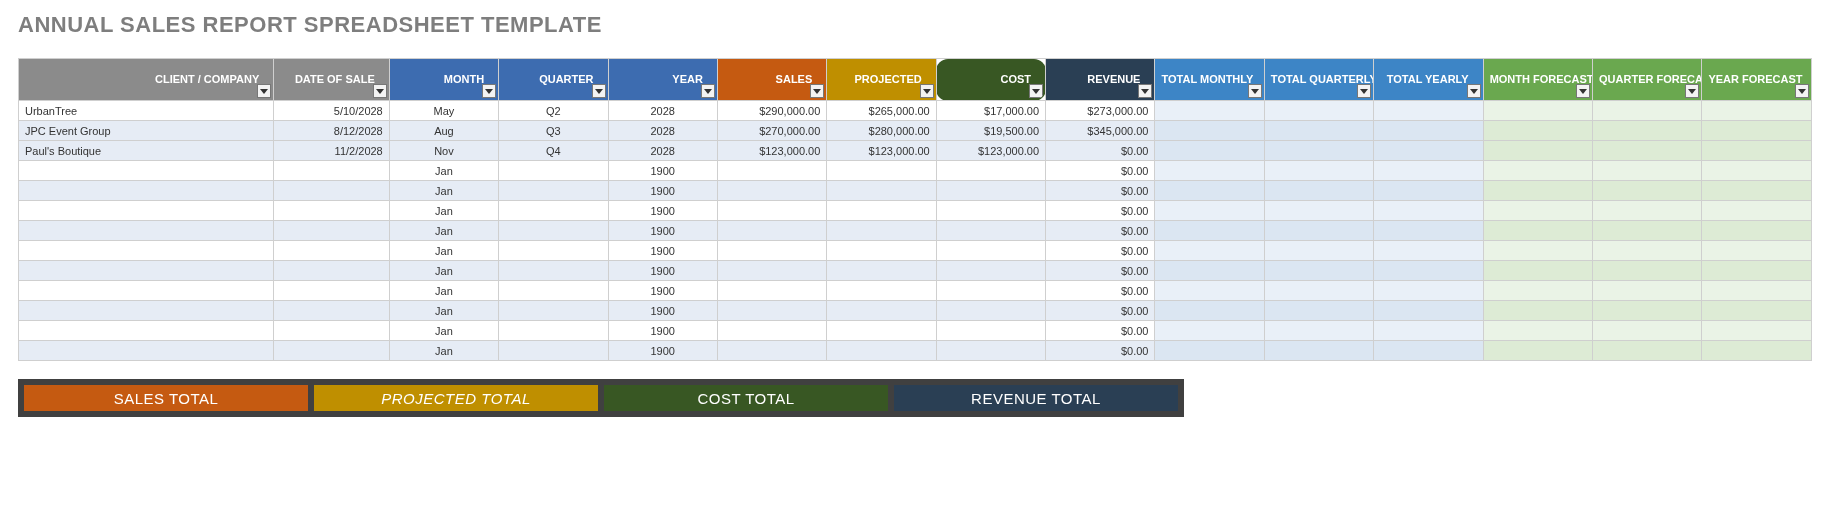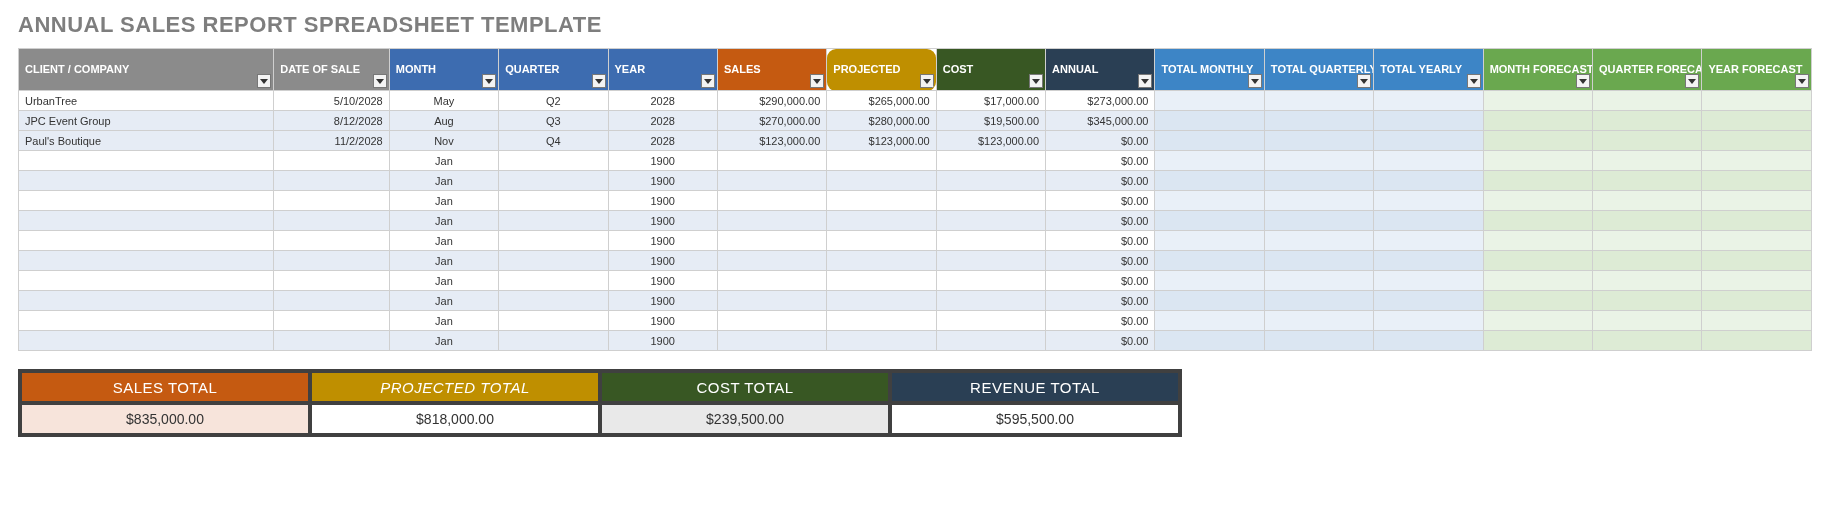--- a/index.html
+++ b/index.html
@@ -8,52 +8,52 @@
     background: #ffffff;
     padding: 12px 18px;
     font-size: 12px;
     color: #333;
   }
   .title {
     font-size: 22px;
     font-weight: bold;
     color: #7e7e7e;
     letter-spacing: 0.5px;
-    margin-bottom: 10px;
+    margin-bottom: 20px;
   }
   table.main {
     border-collapse: collapse;
     width: 100%;
     table-layout: fixed;
   }
   table.main th, table.main td {
     border: 1px solid #cfcfcf;
     padding: 3px 6px;
     font-size: 11px;
     height: 20px;
     position: relative;
     overflow: hidden;
     white-space: nowrap;
   }
   table.main th {
     color: #fff;
     font-weight: bold;
-    text-align: left;
+    text-align: right;
     height: 42px;
     vertical-align: middle;
     font-size: 11px;
     line-height: 1.1;
-    padding: 4px 22px 4px 6px;
+    padding: 4px 14px 4px 6px;
   }
   
   .hdr-grey    { background: #8b8b8b; }
   .hdr-blue    { background: #3d6cb0; }
   .hdr-orange  { background: #c55a11; }
-  .hdr-gold    { background: #bf8f00; border-radius: 9px; }
-  .hdr-dgreen  { background: #385723; }
+  .hdr-gold    { background: #bf8f00; }
+  .hdr-dgreen  { background: #385723; border-radius: 12px; }
   .hdr-navy    { background: #2a3f54; }
   .hdr-lblue   { background: #3d85c6; }
   .hdr-green   { background: #6aa84f; }
   
   .filter-btn {
     position: absolute;
     right: 2px;
     bottom: 2px;
     width: 14px;
     height: 14px;
@@ -81,21 +81,21 @@
   td.tint-lblue { background: #e9f0f8 !important; }
   tr.alt td.tint-lblue { background: #dbe6f2 !important; }
   td.tint-green { background: #eaf3e6 !important; }
   tr.alt td.tint-green { background: #ddebd5 !important; }
   
   .totals {
     margin-top: 18px;
     border-collapse: collapse;
   }
   .totals td, .totals th {
-    border: 4px solid #404040;
+    border: 6px solid #404040;
     width: 290px;
     text-align: center;
     font-size: 14px;
     height: 32px;
   }
   .totals th {
     color: #fff;
     font-weight: normal;
     font-size: 15px;
     letter-spacing: 0.5px;
@@ -142,21 +142,21 @@
   <thead>
     <tr>
       <th class="hdr-grey"><span>CLIENT / COMPANY</span><span class="filter-btn"></span></th>
       <th class="hdr-grey"><span>DATE OF SALE</span><span class="filter-btn"></span></th>
       <th class="hdr-blue"><span>MONTH</span><span class="filter-btn"></span></th>
       <th class="hdr-blue"><span>QUARTER</span><span class="filter-btn"></span></th>
       <th class="hdr-blue"><span>YEAR</span><span class="filter-btn"></span></th>
       <th class="hdr-orange"><span>SALES</span><span class="filter-btn"></span></th>
       <th class="hdr-gold"><span>PROJECTED</span><span class="filter-btn"></span></th>
       <th class="hdr-dgreen"><span>COST</span><span class="filter-btn"></span></th>
-      <th class="hdr-navy"><span>ANNUAL</span><span class="filter-btn"></span></th>
+      <th class="hdr-navy"><span>REVENUE</span><span class="filter-btn"></span></th>
       <th class="hdr-lblue"><span>TOTAL MONTHLY</span><span class="filter-btn"></span></th>
       <th class="hdr-lblue"><span>TOTAL QUARTERLY</span><span class="filter-btn"></span></th>
       <th class="hdr-lblue"><span>TOTAL YEARLY</span><span class="filter-btn"></span></th>
       <th class="hdr-green"><span>MONTH FORECAST</span><span class="filter-btn"></span></th>
       <th class="hdr-green"><span>QUARTER FORECAST</span><span class="filter-btn"></span></th>
       <th class="hdr-green"><span>YEAR FORECAST</span><span class="filter-btn"></span></th>
     </tr>
   </thead>
   <tbody id="table-body">
       <tr class="norm">
@@ -384,20 +384,14 @@
 </table>
 
 <table class="totals">
   <tbody>
       <tr>
     <th class="tot-orange">SALES TOTAL</th>
     <th class="tot-gold">PROJECTED TOTAL</th>
     <th class="tot-dgreen">COST TOTAL</th>
     <th class="tot-navy">REVENUE TOTAL</th>
   </tr>
-  <tr>
-    <td class="tot-val-orange">$835,000.00</td>
-    <td class="tot-val-gold">$818,000.00</td>
-    <td class="tot-val-dgreen">$239,500.00</td>
-    <td class="tot-val-navy">$595,500.00</td>
-  </tr>
 </tbody>
   </table>
 
 </body></html>

